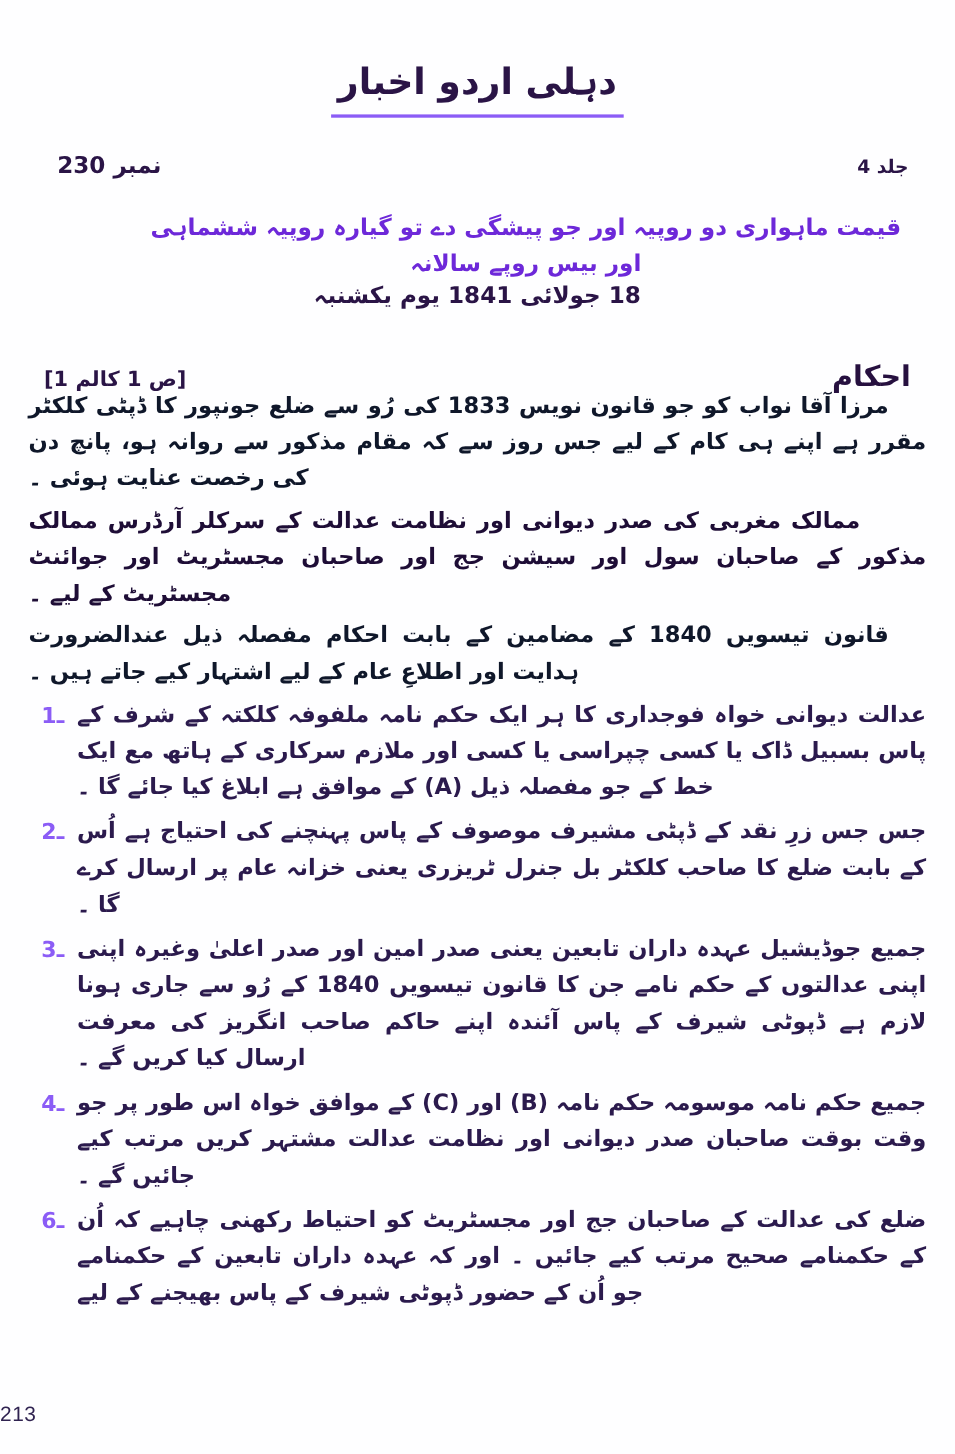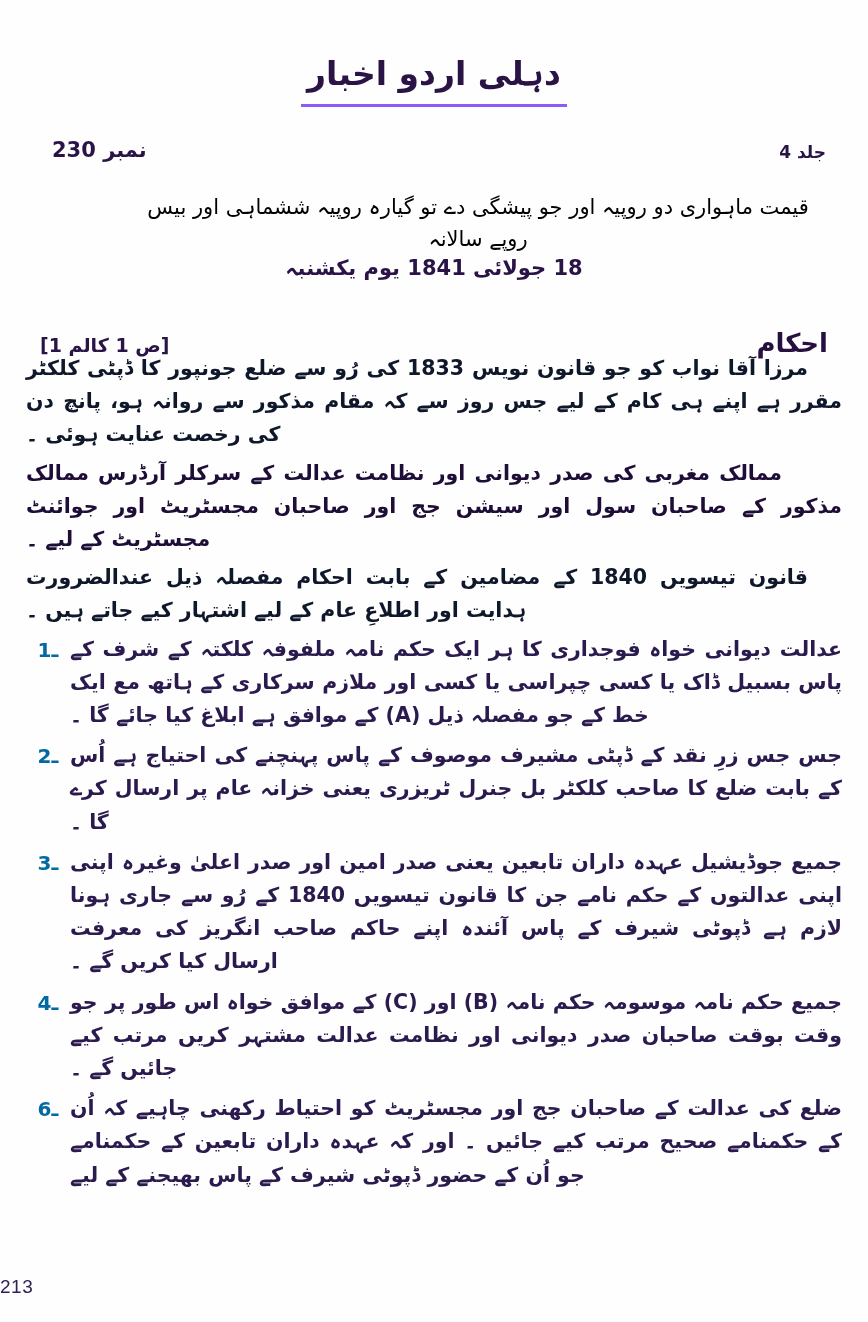--- a/index.html
+++ b/index.html
@@ -69,22 +69,22 @@
 
   
   .price-line {
     position: absolute;
     top: 192px;
     left: 130px;
     right: 42px;
     text-align: center;
     font-size: 21px;
     line-height: 1.5;
-    font-weight: 400;
-    color: #000000;
+    font-weight: 700;
+    color: #6d28d9;
     direction: rtl;
   }
   .date-line {
     position: absolute;
     top: 256px;
     left: 0;
     right: 0;
     text-align: center;
     font-size: 21px;
     font-weight: 600;
@@ -158,21 +158,21 @@
     flex-direction: row-reverse;
     align-items: flex-start;
     margin-bottom: 7px;
   }
   .item-marker {
     flex: 0 0 auto;
     width: 44px;
     text-align: center;
     font-size: 20px;
     font-weight: 600;
-    color: #0369a1;
+    color: #8b5cf6;
     line-height: 1.62;
     direction: ltr;
     padding-top: 1px;
   }
   .item-text {
     flex: 1 1 auto;
     font-size: 20.5px;
     line-height: 1.62;
     font-weight: 600;
     color: #2b1a4d;

